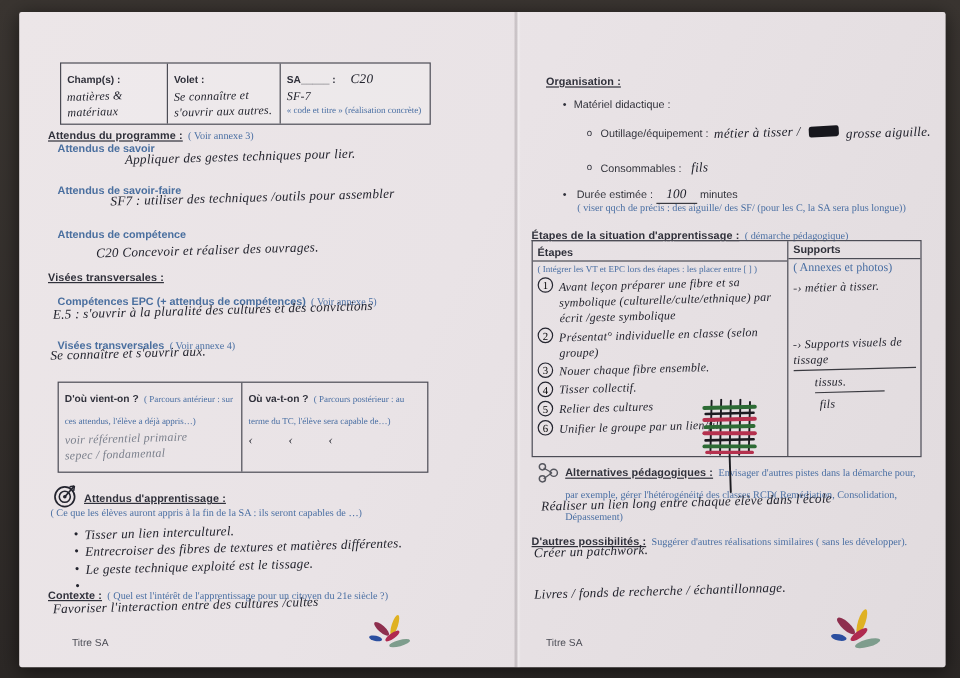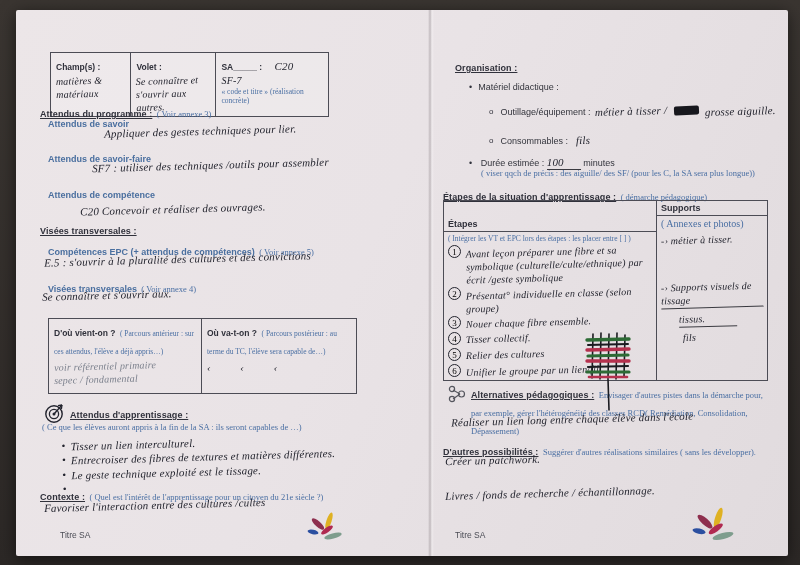--- a/index.html
+++ b/index.html
@@ -25,47 +25,47 @@
   .hw-sm{font-size:10px}
   .pencil{color:#7c818d}
   .rot{transform:rotate(-1.6deg)}
   .hdr-table{display:flex;border:1px solid #4c4c55;background:rgba(255,255,255,.18)}
   .hdr-cell{padding:3px 5px;min-height:42px}
   .hdr-cell+.hdr-cell{border-left:1px solid #4c4c55}
   .ptable{display:flex;border:1px solid #4c4c55}
   .pcell{padding:3px 5px;height:74px}
   .pcell+.pcell{border-left:1px solid #4c4c55}
   .etable{border:1px solid #4c4c55;display:flex;height:181px}
-  .ecol1{width:213px;border-right:1px solid #4c4c55;padding:18px 4px}
+  .ecol1{width:213px;border-right:1px solid #4c4c55;padding:4px 4px}
   .ecol2{width:110px;padding:2px 4px}
   .ehead{font-size:9px;font-weight:bold;color:#30313b;border-bottom:1px solid #4c4c55;
          margin:-2px -4px 2px;padding:2px 4px}
   .dot::before{content:"\2022";margin-right:6px;color:#30313b}
   .sub::before{content:"o";margin-right:7px;font-size:8px;color:#30313b;position:relative;top:-1px}
   .blt{display:flex;gap:5px}
   .blt::before{content:"\2022";color:#23242e;font-size:11px;line-height:1.2}
   .circ{display:inline-block;flex:none;width:13px;height:13px;border:1.3px solid #23242e;border-radius:50%;
         text-align:center;font-size:9px;line-height:12px;font-style:normal;font-family:"Liberation Serif",serif}
   .step{display:flex;gap:5px;margin-bottom:3px;align-items:flex-start}
   .uline{display:inline-block;border-bottom:1px solid #3a3a40;padding-bottom:1px}
   .scribble{display:inline-block;width:25px;height:9px;background:#17171d;border-radius:2px;
             transform:rotate(-3deg);vertical-align:middle;margin:0 2px}
-  .hwline{display:inline-block;min-width:34px;border-bottom:1px solid #3a3a40;text-align:left}
+  .hwline{display:inline-block;min-width:34px;border-bottom:1px solid #3a3a40;text-align:center}
   .footer{font-size:8.5px;color:#4b4c55}
   svg{display:block}
 </style>
 </head>
 <body>
 
 <div class="photo">
   <div class="paper">
 
     <div class="page page-l">
 
-      <div class="blk hdr-table" style="left:34px;top:42px;width:279px">
+      <div class="blk hdr-table" style="left:34px;top:42px;width:309px">
         <div class="hdr-cell" style="width:88px">
           <span class="lblplain">Champ(s) :</span>
           <div class="hw hw-sm rot">matières &amp; matériaux</div>
         </div>
         <div class="hdr-cell" style="width:94px">
           <span class="lblplain">Volet :</span>
           <div class="hw hw-sm rot">Se connaître et s'ouvrir aux autres.</div>
         </div>
         <div class="hdr-cell" style="width:125px">
           <span class="lblplain">SA_____ :</span>

